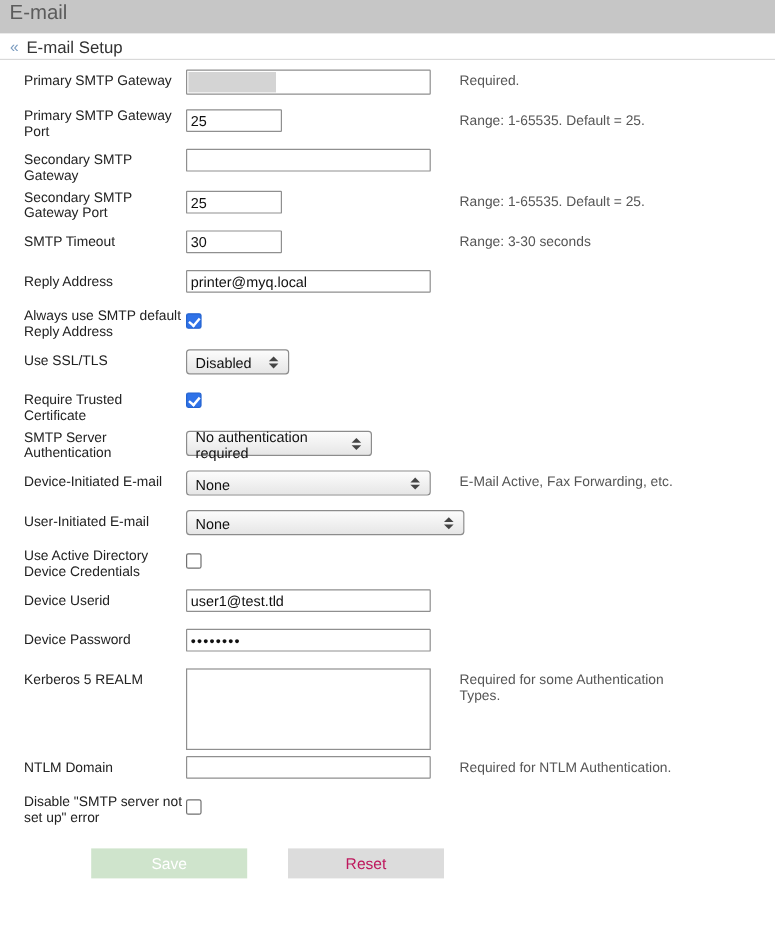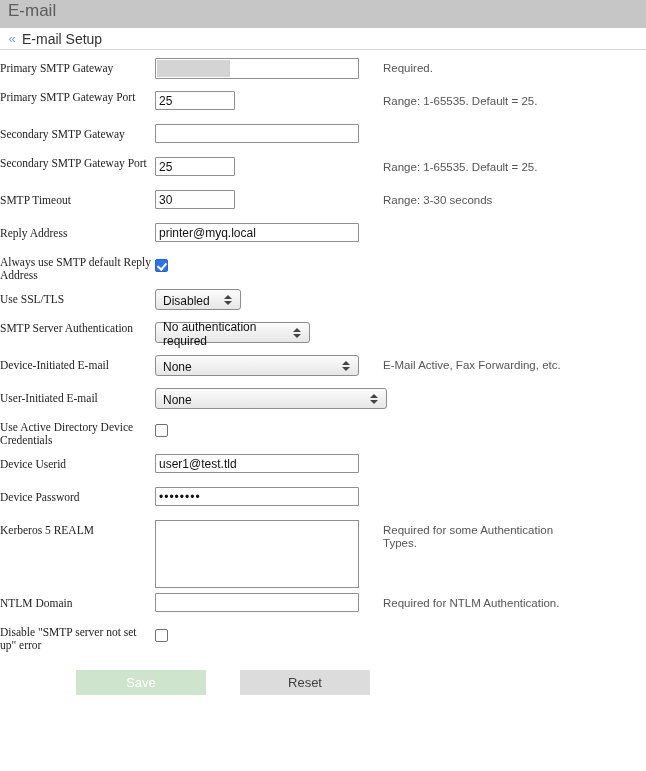--- a/index.html
+++ b/index.html
@@ -57,25 +57,25 @@
     padding: 8px 0 0 0;
   }
   .row {
     display: flex;
     align-items: flex-start;
     min-height: 28px;
     margin-bottom: 5px;
   }
   .lbl {
     width: 155px;
+    padding-left: 20px;
     font-size: 11.5px;
     color: #222;
     line-height: 13px;
     padding-top: 4px;
-    font-family: Liberation Serif, serif;
   }
   .lbl.two { padding-top: 0; }
   .ctl {
     width: 228px;
     display: flex;
     align-items: flex-start;
   }
   .hint {
     font-size: 11.5px;
     color: #555;
@@ -207,21 +207,21 @@
     font-size: 13px;
     font-family: "Liberation Sans", sans-serif;
     cursor: pointer;
   }
   .btn-save {
     background: #cfe4cc;
     color: #ffffff;
   }
   .btn-reset {
     background: #dcdcdc;
-    color: #404040;
+    color: #be185d;
   }
   .pw { letter-spacing: 1px; }
 </style>
 </head>
 <body>
 
 <div id="page">
 
   <div class="titlebar">
     <span class="t">E-mail</span>
@@ -300,20 +300,27 @@
           <span>Disabled</span>
           <span class="arrows">
               <i class="up"></i>
               <i class="dn"></i>
             </span>
         </div>
       </div>
       <div class="hint"></div>
     </div>
 
+    <div class="row">
+      <div class="lbl">Require Trusted Certificate</div>
+      <div class="ctl">
+        <div class="cb checked"></div>
+      </div>
+      <div class="hint"></div>
+    </div>
 
     <div class="row">
       <div class="lbl two">SMTP Server Authentication</div>
       <div class="ctl">
         <div class="sel sel-auth">
           <span>No authentication required</span>
           <span class="arrows">
               <i class="up"></i>
               <i class="dn"></i>
             </span>

